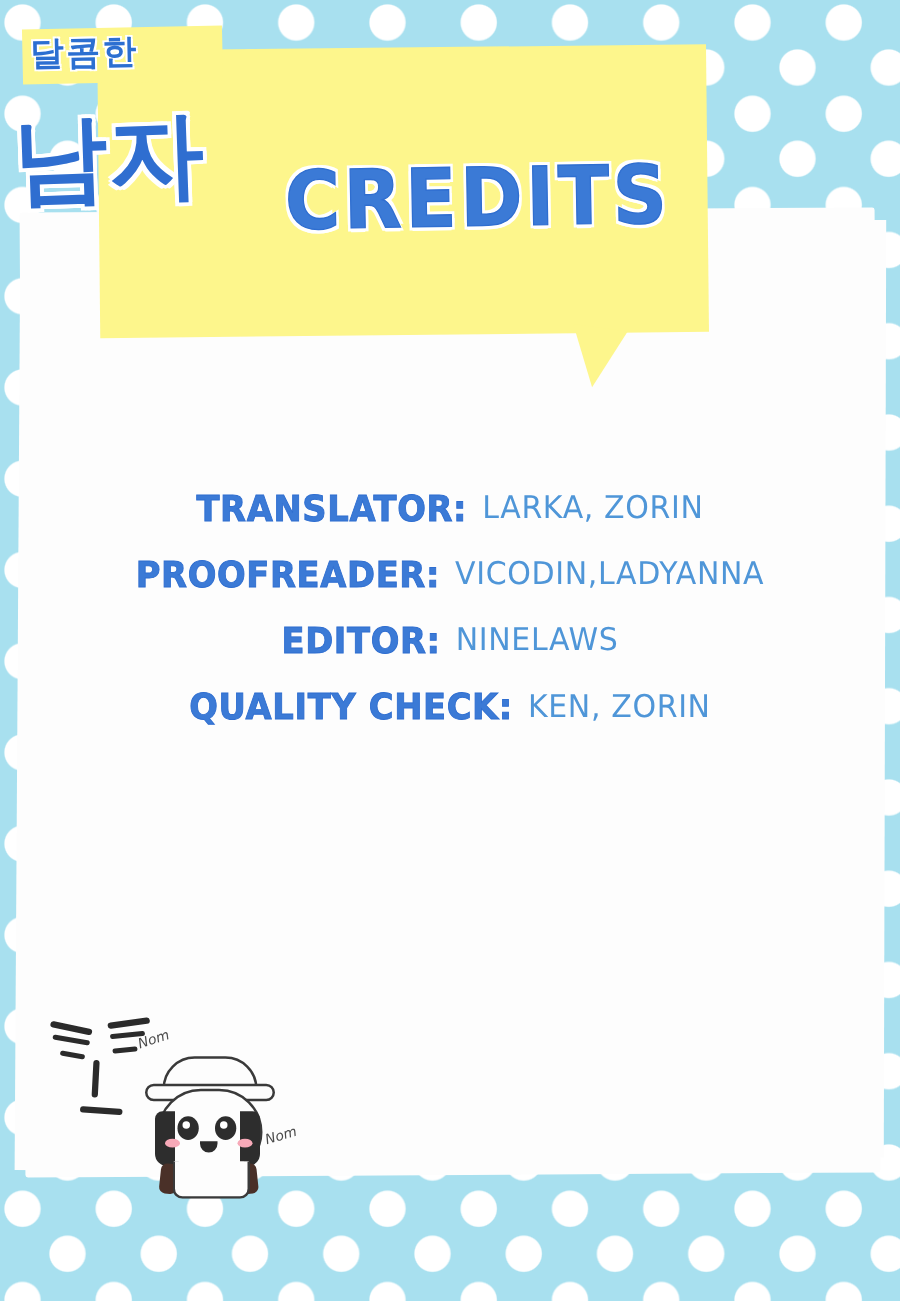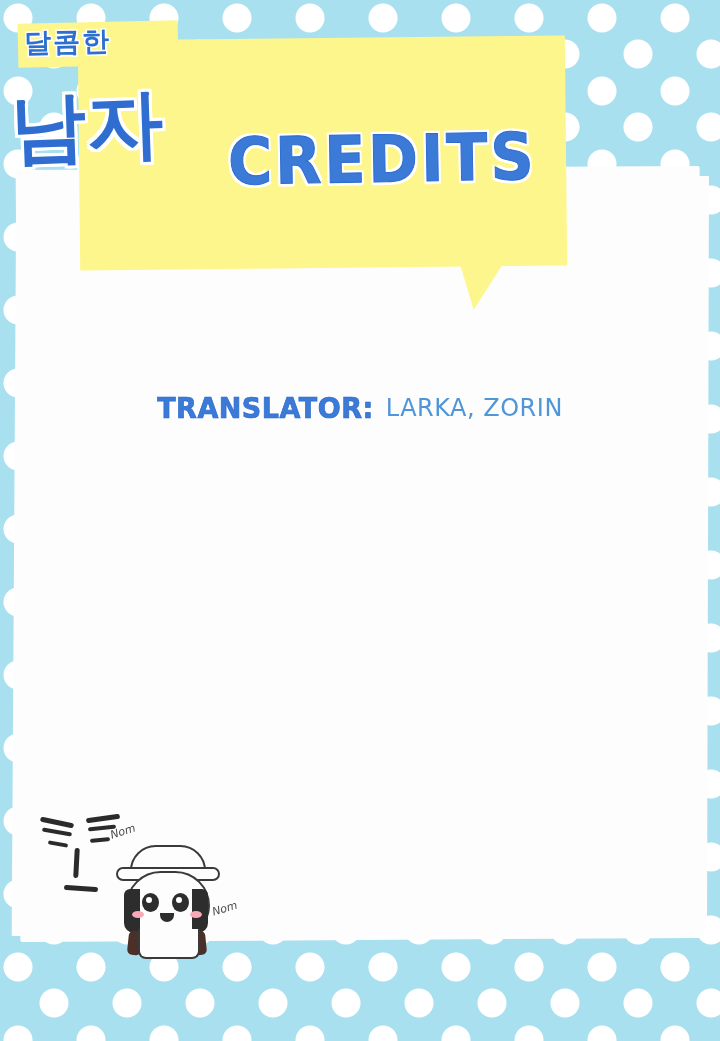--- a/index.html
+++ b/index.html
@@ -157,21 +157,21 @@
 
   
   #credits-list {
     position: absolute;
     left: 60px;
     top: 392px;
     width: 600px;
   }
   .credit-row {
     display: flex;
-    align-items: center;
+    align-items: flex-start;
     justify-content: center;
     margin-bottom: 22px;
     white-space: nowrap;
   }
   .credit-role {
     font-family: "DejaVu Sans", sans-serif;
     font-size: 27px;
     font-weight: bold;
     letter-spacing: 0.5px;
     color: #3b7ad6;
@@ -375,23 +375,35 @@
 
   <div id="credits-title">CREDITS</div>
 
   <div id="credits-list">
 
     <div class="credit-row">
       <span class="credit-role">TRANSLATOR:</span>
       <span class="credit-name">LARKA, ZORIN</span>
     </div>
 
-
-
-
+    <div class="credit-row">
+      <span class="credit-role">PROOFREADER:</span>
+      <span class="credit-name">VICODIN,LADYANNA</span>
+    </div>
+
+    <div class="credit-row">
+      <span class="credit-role">EDITOR:</span>
+      <span class="credit-name">NINELAWS</span>
+    </div>
+
+
+    <div class="credit-row">
+      <span class="credit-role">QUALITY CHECK:</span>
+      <span class="credit-name">KEN, ZORIN</span>
+    </div>
 
   </div>
 
   <div id="doodle-face">
     <div class="face-brow" id="brow-l"></div>
     <div class="face-brow" id="brow-l2"></div>
     <div class="face-brow" id="brow-r"></div>
     <div class="face-brow" id="brow-r2"></div>
     <div class="face-eye" id="eye-l"></div>
     <div class="face-eye" id="eye-r"></div>

